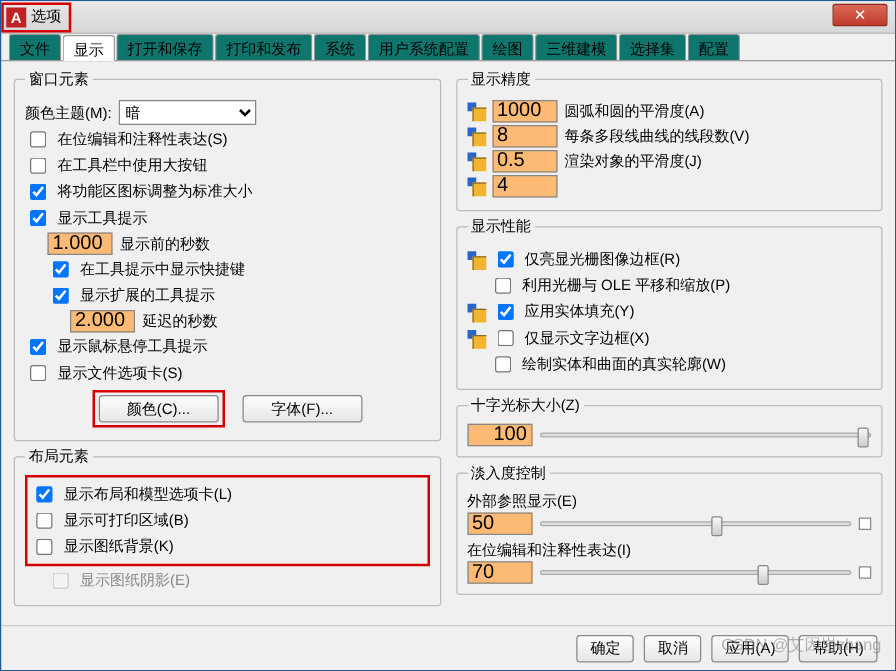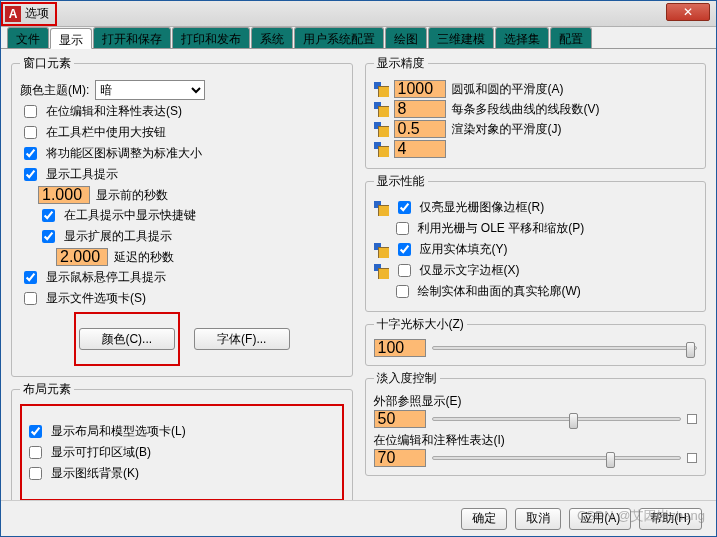--- a/index.html
+++ b/index.html
@@ -22,21 +22,21 @@
 .col { flex: 1; display: flex; flex-direction: column; gap: 4px; }
 fieldset { border: 1px solid #bbb; border-radius: 3px; margin: 0; padding: 6px 8px 8px 8px; }
 legend { font-size: 12px; padding: 0 3px; }
 .row { display: flex; align-items: center; gap: 6px; margin: 2px 0; }
 .row.indent1 { margin-left: 18px; }
 .row.indent2 { margin-left: 36px; }
 input[type=checkbox] { width: 13px; height: 13px; }
 input.txt { border: 1px solid #888; height: 18px; padding: 0 3px; font-size: 16px; background: #fdba74; }
 select { border: 1px solid #888; height: 20px; font-size: 12px; background: #fff; }
 .btn { border: 1px solid #888; background: linear-gradient(#fdfdfd,#e6e6e6); border-radius: 3px; height: 22px; padding: 0 10px; font-size: 12px; cursor: pointer; }
-.redbox { border: 2px solid #d40000; padding: 14px 3px; display: inline-block; }
+.redbox { border: 2px solid #d40000; padding: 2px 3px; display: inline-block; }
 .blue-icon { width: 14px; height: 14px; display: inline-block; position: relative; }
 .blue-icon::before { content: ""; position: absolute; left: 0; top: 0; width: 7px; height: 7px; background: #2a66c8; }
 .blue-icon::after { content: ""; position: absolute; left: 4px; top: 4px; width: 10px; height: 10px; background: #efb62e; border-top: 1px solid #8a6a30; border-left: 1px solid #8a6a30; }
 .slider-row { display: flex; align-items: center; gap: 6px; }
 .slider { flex: 1; height: 4px; background: #ddd; border: 1px solid #aaa; position: relative; border-radius: 2px; }
 .slider .thumb { position: absolute; top: -5px; width: 9px; height: 16px; background: linear-gradient(#f8f8f8,#ccc); border: 1px solid #888; border-radius: 2px; }
 .sq { width: 10px; height: 10px; background: #fff; border: 1px solid #888; display: inline-block; }
 .footer { height: 36px; display: flex; align-items: center; justify-content: flex-end; gap: 8px; padding-right: 14px; border-top: 1px solid #ccc; }
 .watermark { position: absolute; right: 12px; bottom: 12px; font-size: 13px; color: rgba(120,120,120,0.55); pointer-events: none; }
 </style>
@@ -194,21 +194,21 @@
           </div>
         <div class="row indent1">
             <input type="checkbox" style="">
             <span>绘制实体和曲面的真实轮廓(W)</span>
           </div>
       </fieldset>
 
       <fieldset>
         <legend>十字光标大小(Z)</legend>
         <div class="slider-row">
-          <input class="txt" style="width: 52px;" value="100">
+          <input class="txt" style="width: 52px; text-align: right;" value="100">
           <div class="slider">
               <div class="thumb" style="left:calc(100% - 10px)"></div>
             </div>
         </div>
       </fieldset>
 
       <fieldset>
         <legend>淡入度控制</legend>
         <div>外部参照显示(E)</div>
         <div class="slider-row">

